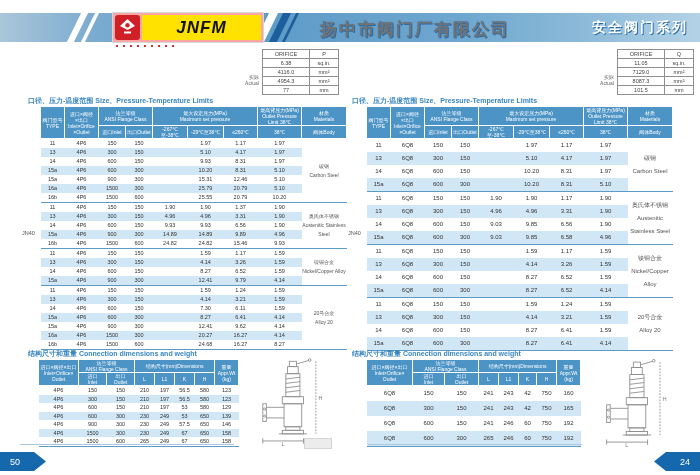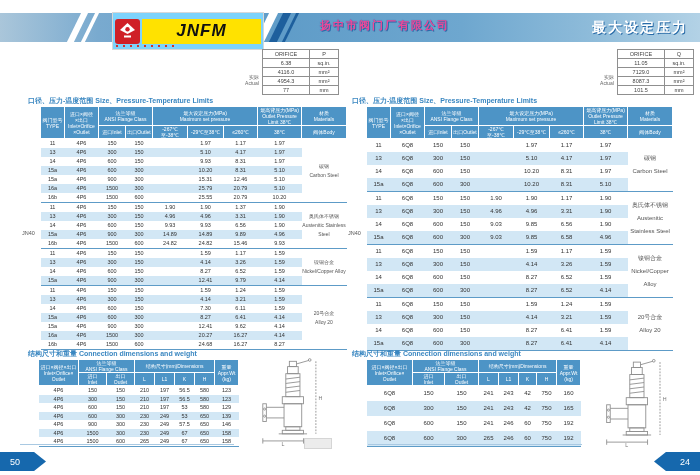--- a/index.html
+++ b/index.html
@@ -8,29 +8,29 @@
 
   
   .band{position:absolute;left:0;top:13px;width:700px;height:29px;
         background:linear-gradient(90deg,#aac6da 0%,#79aacf 14%,#5f9cc8 40%,#6ea7cf 66%,#8fbcda 85%,#b3d2e6 100%);}
   .stripe{position:absolute;top:13px;height:29px;transform:skewX(-26deg);}
   .stripe.w1{left:74px;width:7px;background:#fff;}
   .stripe.w2{left:88px;width:4px;background:#fff;}
   .stripe.w3{left:262px;width:9px;background:#fff;}
   .stripe.d1{left:276px;width:8px;background:#1d5f9d;}
   .stripe.d2{left:289px;width:3px;background:#1d5f9d;}
-  .logo-box{position:absolute;left:112px;top:12px;width:152px;height:38px;background:#7dd3fc;
+  .logo-box{position:absolute;left:112px;top:12px;width:152px;height:31px;background:#fca5a5;
             border:1px solid #d8d8d8;box-sizing:border-box;display:flex;align-items:center;padding:2px;}
   .logo-red{width:25px;height:25px;background:#cf2027;border-radius:3px;position:relative;flex:0 0 auto;}
   .logo-red svg{position:absolute;left:2px;top:2px;}
   .logo-yellow{flex:1;height:25px;margin-left:2px;background:#ffe200;display:flex;align-items:center;justify-content:center;}
   .logo-text{font-size:17px;font-weight:bold;font-style:italic;color:#111;letter-spacing:1px;}
   .logo-dots{position:absolute;left:116px;top:45px;width:60px;height:2px;
              background:repeating-linear-gradient(90deg,#d0332c 0 2px,transparent 2px 7px);}
-  .company-cn{position:absolute;left:320px;top:18px;font-size:11px;font-weight:bold;color:#ec4899;
+  .company-cn{position:absolute;left:320px;top:18px;font-size:17px;font-weight:bold;color:#737373;
               letter-spacing:2px;text-shadow:1px 1px 0 #2a6ca8,0 0 1px #2a6ca8;white-space:nowrap;}
   .company-en{position:absolute;left:452px;top:24px;font-size:7.5px;font-weight:bold;color:#fff;
               letter-spacing:.5px;white-space:nowrap;}
   .series-cn{position:absolute;right:12px;top:19px;font-size:14px;font-weight:bold;color:#fff;
              letter-spacing:2px;text-shadow:1px 1px 0 #2a6ca8;white-space:nowrap;}
 
   
   .orif{position:absolute;top:49px;}
   .orif table{border-collapse:collapse;}
   .orif td{border:1px solid #8f8f8f;font-size:5.5px;height:8px;line-height:8px;
@@ -93,21 +93,21 @@
         <rect x="7" y="14.5" width="7" height="2" fill="#fff"></rect>
       </svg>
     </div>
     <div class="logo-yellow">
       <span class="logo-text">JNFM</span>
     </div>
   </div>
   <div class="logo-dots"></div>
 
   <div class="company-cn">扬中市阀门厂有限公司</div>
-  <div class="series-cn">最大设定压力</div>
+  <div class="series-cn">安全阀门系列</div>
 
   <div class="orif" style="left:262px;">
     <div class="side" style="white-space:pre-line;">实际
 Actual</div>
     <table>
         <tbody id="orifL">
           <tr>
             <td class="v">ORIFICE</td>
             <td class="u">P</td>
           </tr>

